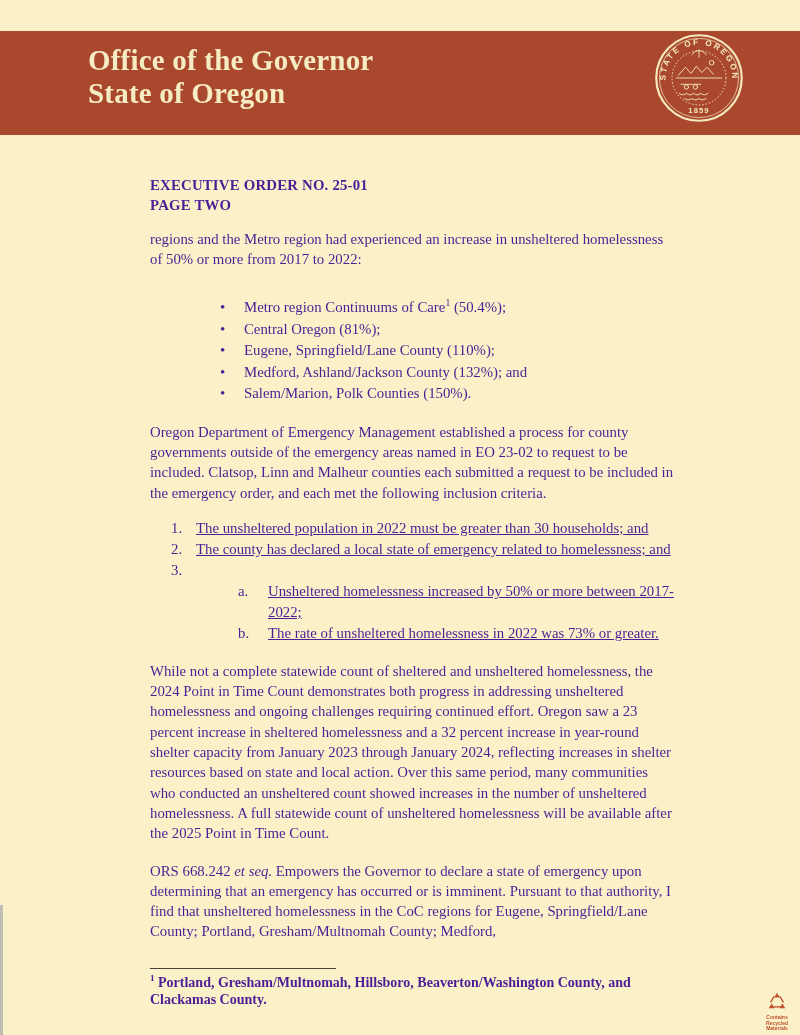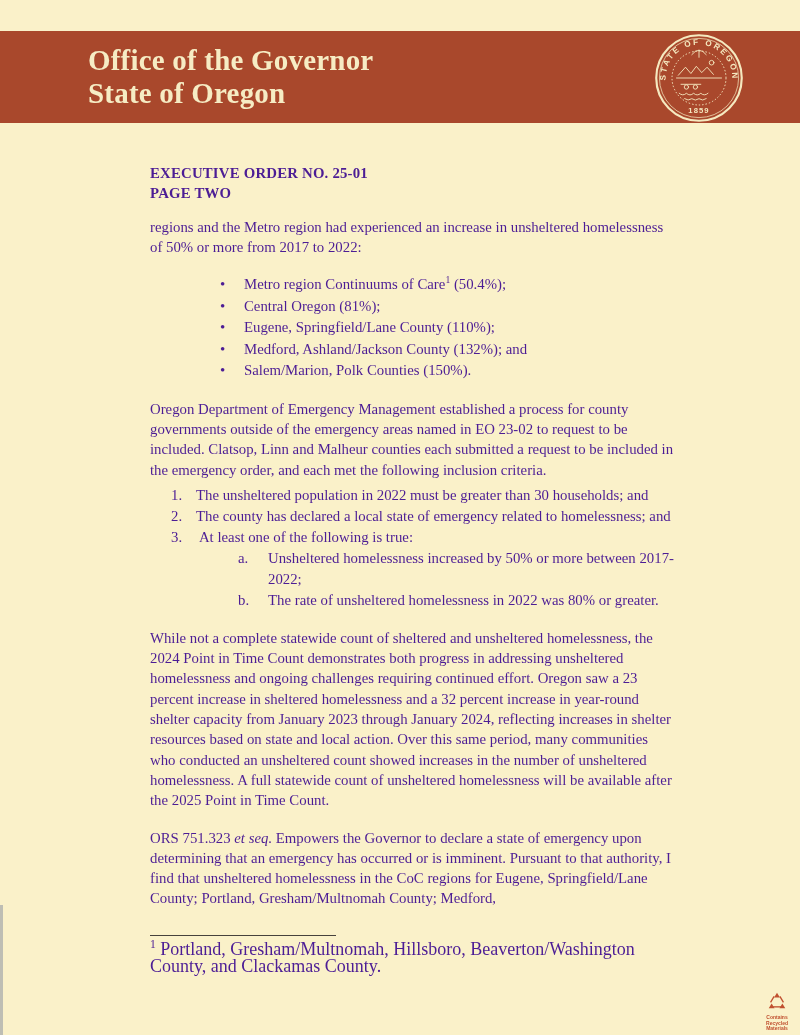--- a/index.html
+++ b/index.html
@@ -12,21 +12,21 @@
     position: relative;
     width: 800px;
     height: 1035px;
     background: #faf1c9;
     overflow: hidden;
   }
   
   .top-strip { height: 31px; background: #faf1c9; }
   .banner {
     position: relative;
-    height: 92px;
+    height: 104px;
     background: #a9482c;
   }
   .banner-title {
     position: absolute;
     left: 88px;
     top: 13px;
     color: #f6ecc4;
     font-weight: bold;
     font-size: 29px;
     line-height: 33px;
@@ -44,38 +44,39 @@
     color: #4c1d95;
     font-size: 14.8px;
     line-height: 20.3px;
   }
   .doc-heading { font-weight: bold; letter-spacing: 0.2px; }
   .para { margin-top: 17px; }
   .para.first { margin-top: 13px; }
 
   ul.bullets {
     list-style: none;
-    margin-top: 17px;
+    margin-top: 28px;
     padding-left: 94px;
     line-height: 21.5px;
   }
   ul.bullets li::before {
     content: "\2022";
     display: inline-block;
     width: 24px;
     margin-left: -24px;
     font-size: 15px;
   }
 
   ol.criteria {
     list-style: none;
     counter-reset: crit;
-    margin-top: 5px;
+    margin-top: 15px;
     padding-left: 46px;
     line-height: 21px;
+    text-decoration: underline;
   }
   ol.criteria > li::before {
     counter-increment: crit;
     content: counter(crit) ".";
     display: inline-block;
     width: 25px;
     margin-left: -25px;
   }
   ol.subcriteria {
     list-style: none;
@@ -90,21 +91,21 @@
     width: 30px;
     margin-left: -30px;
   }
 
   .footnote { margin-top: 26px; }
   .footnote-rule {
     width: 186px;
     border-top: 1.3px solid #46423c;
     margin-bottom: 5px;
   }
-  .footnote-text { font-size: 18px; line-height: 17px; }
+  .footnote-text { font-size: 14px; line-height: 17px; font-weight: bold; }
   sup { font-size: 0.65em; vertical-align: super; line-height: 0; }
 
   
   .recycle {
     position: absolute;
     left: 759px;
     top: 991px;
     width: 36px;
     text-align: center;
     color: #c0502f;
@@ -181,31 +182,30 @@
       <li>Medford, Ashland/Jackson County (132%); and</li>
       <li>Salem/Marion, Polk Counties (150%).</li>
     </ul>
 
     <p class="para">Oregon Department of Emergency Management established a process for county governments outside of the emergency areas named in EO 23-02 to request to be included. Clatsop, Linn and Malheur counties each submitted a request to be included in the emergency order, and each met the following inclusion criteria.</p>
 
     <ol class="criteria">
       <li>The unsheltered population in 2022 must be greater than 30 households; and</li>
       <li>The county has declared a local state of emergency related to homelessness; and</li>
       <li>
-        <span>At least one of the following is true:</span>
         <ol class="subcriteria">
           <li>Unsheltered homelessness increased by 50% or more between 2017-2022;</li>
-          <li>The rate of unsheltered homelessness in 2022 was 80% or greater.</li>
+          <li>The rate of unsheltered homelessness in 2022 was 73% or greater.</li>
         </ol>
       </li>
     </ol>
 
     <p class="para">While not a complete statewide count of sheltered and unsheltered homelessness, the 2024 Point in Time Count demonstrates both progress in addressing unsheltered homelessness and ongoing challenges requiring continued effort. Oregon saw a 23 percent increase in sheltered homelessness and a 32 percent increase in year-round shelter capacity from January 2023 through January 2024, reflecting increases in shelter resources based on state and local action. Over this same period, many communities who conducted an unsheltered count showed increases in the number of unsheltered homelessness. A full statewide count of unsheltered homelessness will be available after the 2025 Point in Time Count.</p>
 
-    <p class="para"><span>ORS 751.323 </span><i>et seq.</i><span> Empowers the Governor to declare a state of emergency upon determining that an emergency has occurred or is imminent. Pursuant to that authority, I find that unsheltered homelessness in the CoC regions for Eugene, Springfield/Lane County; Portland, Gresham/Multnomah County; Medford,</span></p>
+    <p class="para"><span>ORS 668.242 </span><i>et seq.</i><span> Empowers the Governor to declare a state of emergency upon determining that an emergency has occurred or is imminent. Pursuant to that authority, I find that unsheltered homelessness in the CoC regions for Eugene, Springfield/Lane County; Portland, Gresham/Multnomah County; Medford,</span></p>
 
     <div class="footnote">
       <div class="footnote-rule"></div>
       <p class="footnote-text"><sup>1</sup><span> Portland, Gresham/Multnomah, Hillsboro, Beaverton/Washington County, and Clackamas County.</span></p>
     </div>
 
   </main>
 
   <div class="recycle">
     <svg width="20" height="19" viewBox="0 0 24 23" aria-hidden="true">

